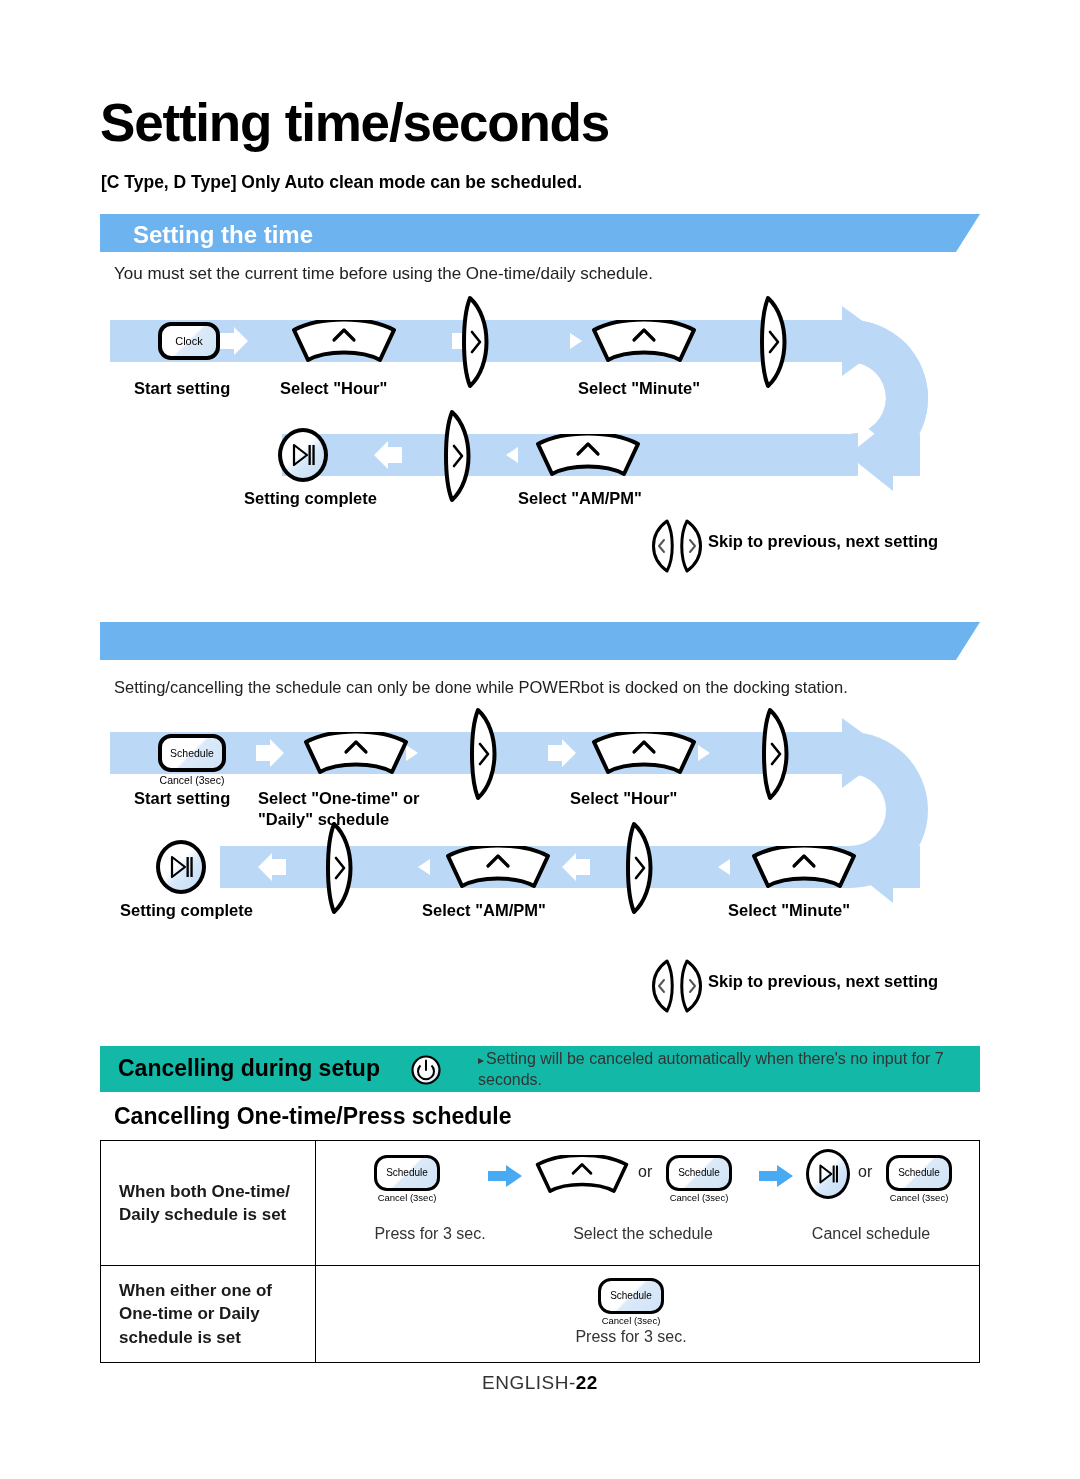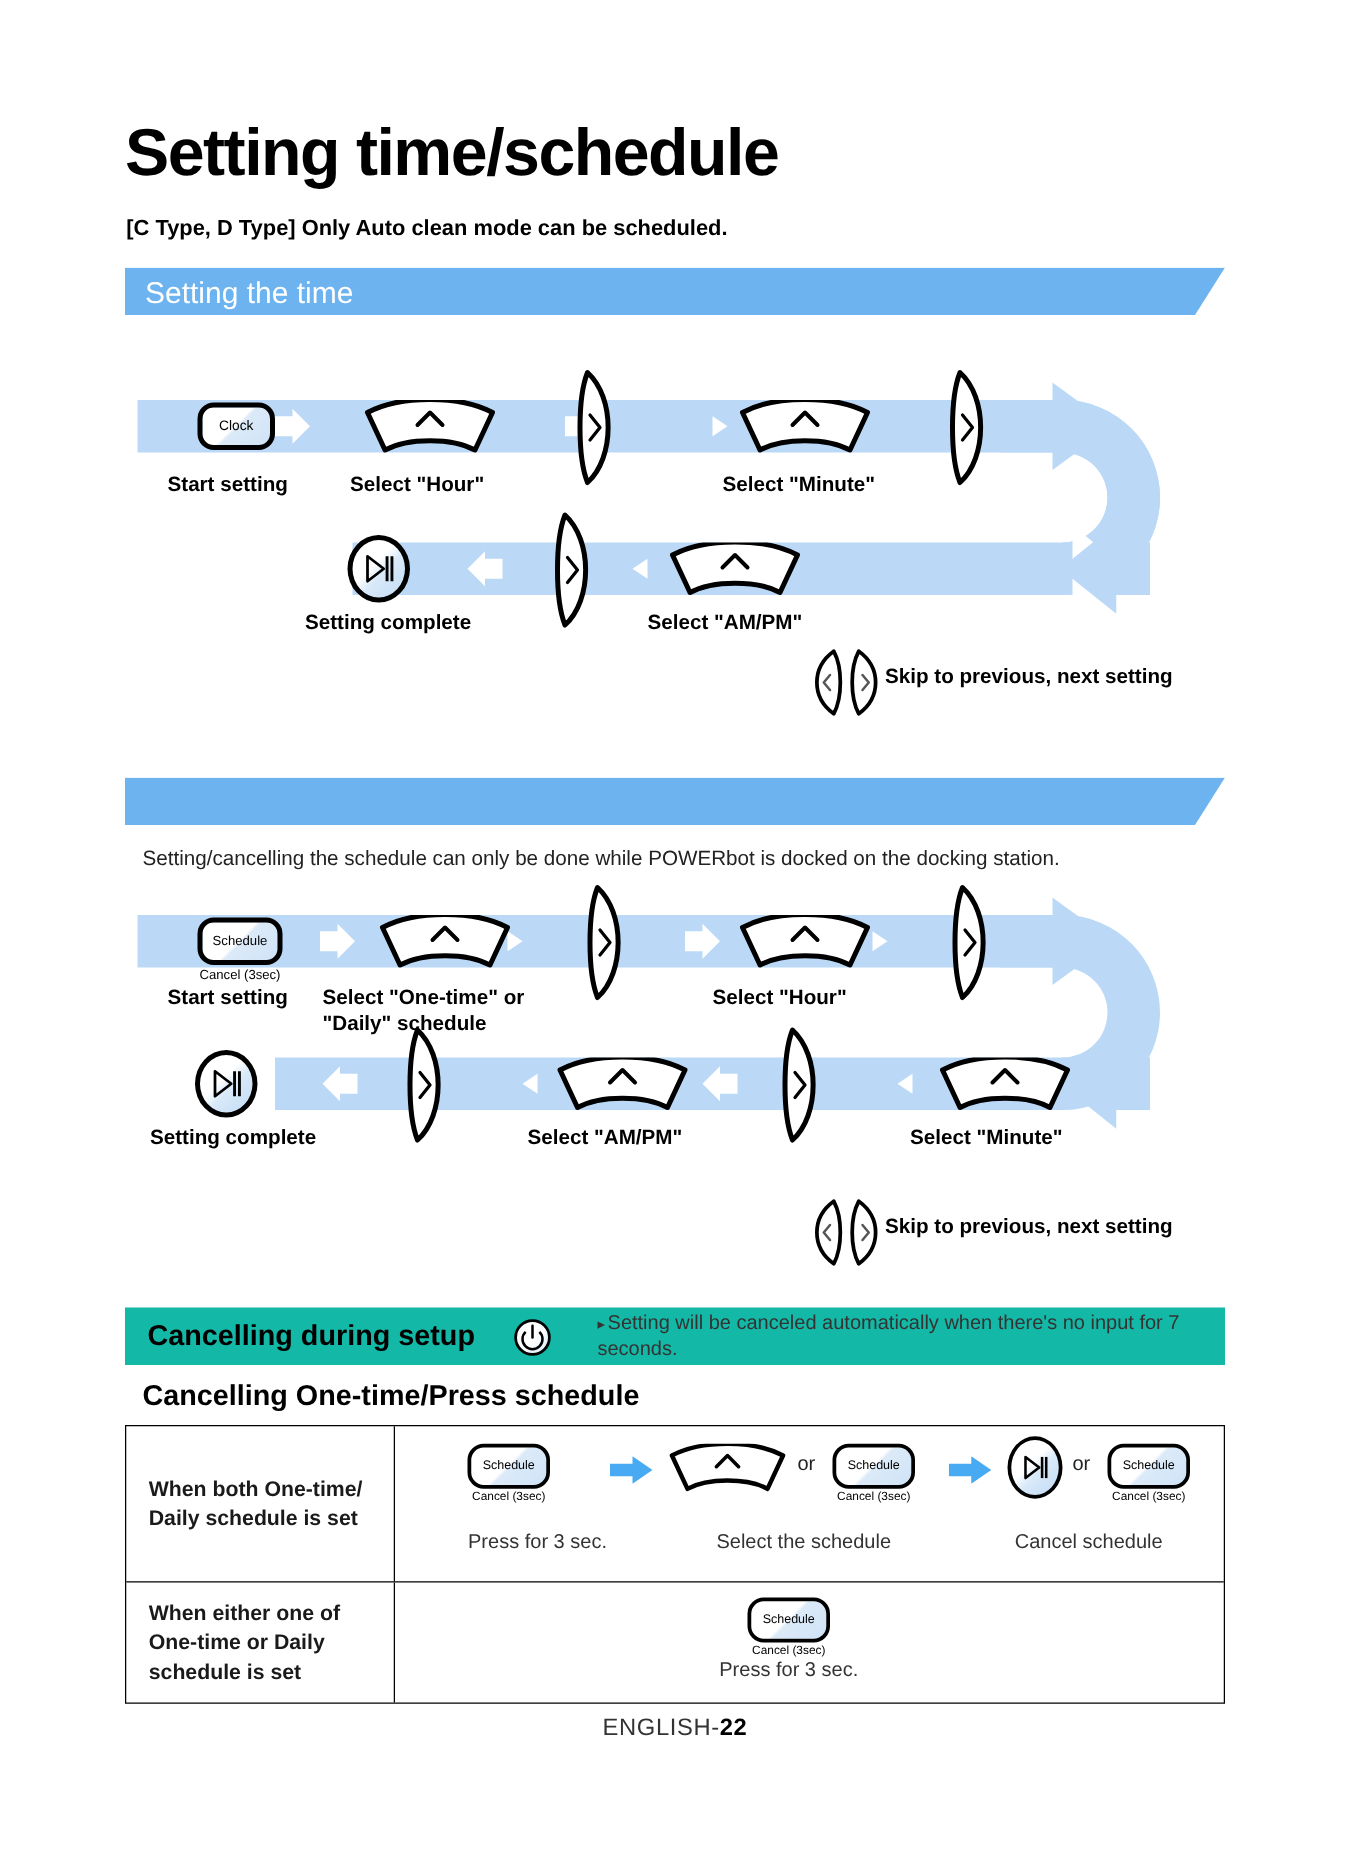--- a/index.html
+++ b/index.html
@@ -53,24 +53,24 @@
   .sec-bar .bar-bg {
     position: absolute;
     left: 0; top: 0;
     width: 880px;
     height: 38px;
     background: #6cb3ef;
     clip-path: polygon(0 0, 880px 0, 856px 38px, 0 38px);
   }
   .sec-bar .bar-text {
     position: absolute;
-    left: 16px;
+    left: 33px;
     top: 7px;
     font-size: 24px;
-    font-weight: 400;
+    font-weight: 700;
     color: #ffffff;
     white-space: nowrap;
   }
 
   
   .para {
     position: absolute;
     font-size: 17px;
     color: #222;
     white-space: nowrap;
@@ -249,27 +249,28 @@
     color: #333;
     letter-spacing: 0.5px;
   }
   .footer b { color: #000; font-weight: 700; }
 </style>
 </head>
 <body>
 
 <div class="page">
 
-  <div class="main-title">Setting time/schedule</div>
+  <div class="main-title">Setting time/seconds</div>
   <div class="subtitle">[C Type, D Type] Only Auto clean mode can be scheduled.</div>
 
   <div class="sec-bar" style="top:214px;">
     <div class="bar-bg"></div>
     <div class="bar-text">Setting the time</div>
   </div>
+  <div class="para" style="left:114px; top:264px;">You must set the current time before using the One-time/daily schedule.</div>
 
   <div class="flow" style="top:300px; width:900px; height:300px;">
 
     <svg class="ribbon-svg" width="900" height="300" viewBox="0 0 900 300">
 
       <rect x="10" y="20" width="740" height="42" fill="#bbd9f7"></rect>
 
       <polygon points="742,6 790,41 742,76 742,62 700,62 700,20 742,20" fill="#bbd9f7"></polygon>
 
       <path d="M 750,20 A 78,78 0 0 1 750,176 L 750,134 A 36,36 0 0 0 750,62 Z" fill="#bbd9f7"></path>

